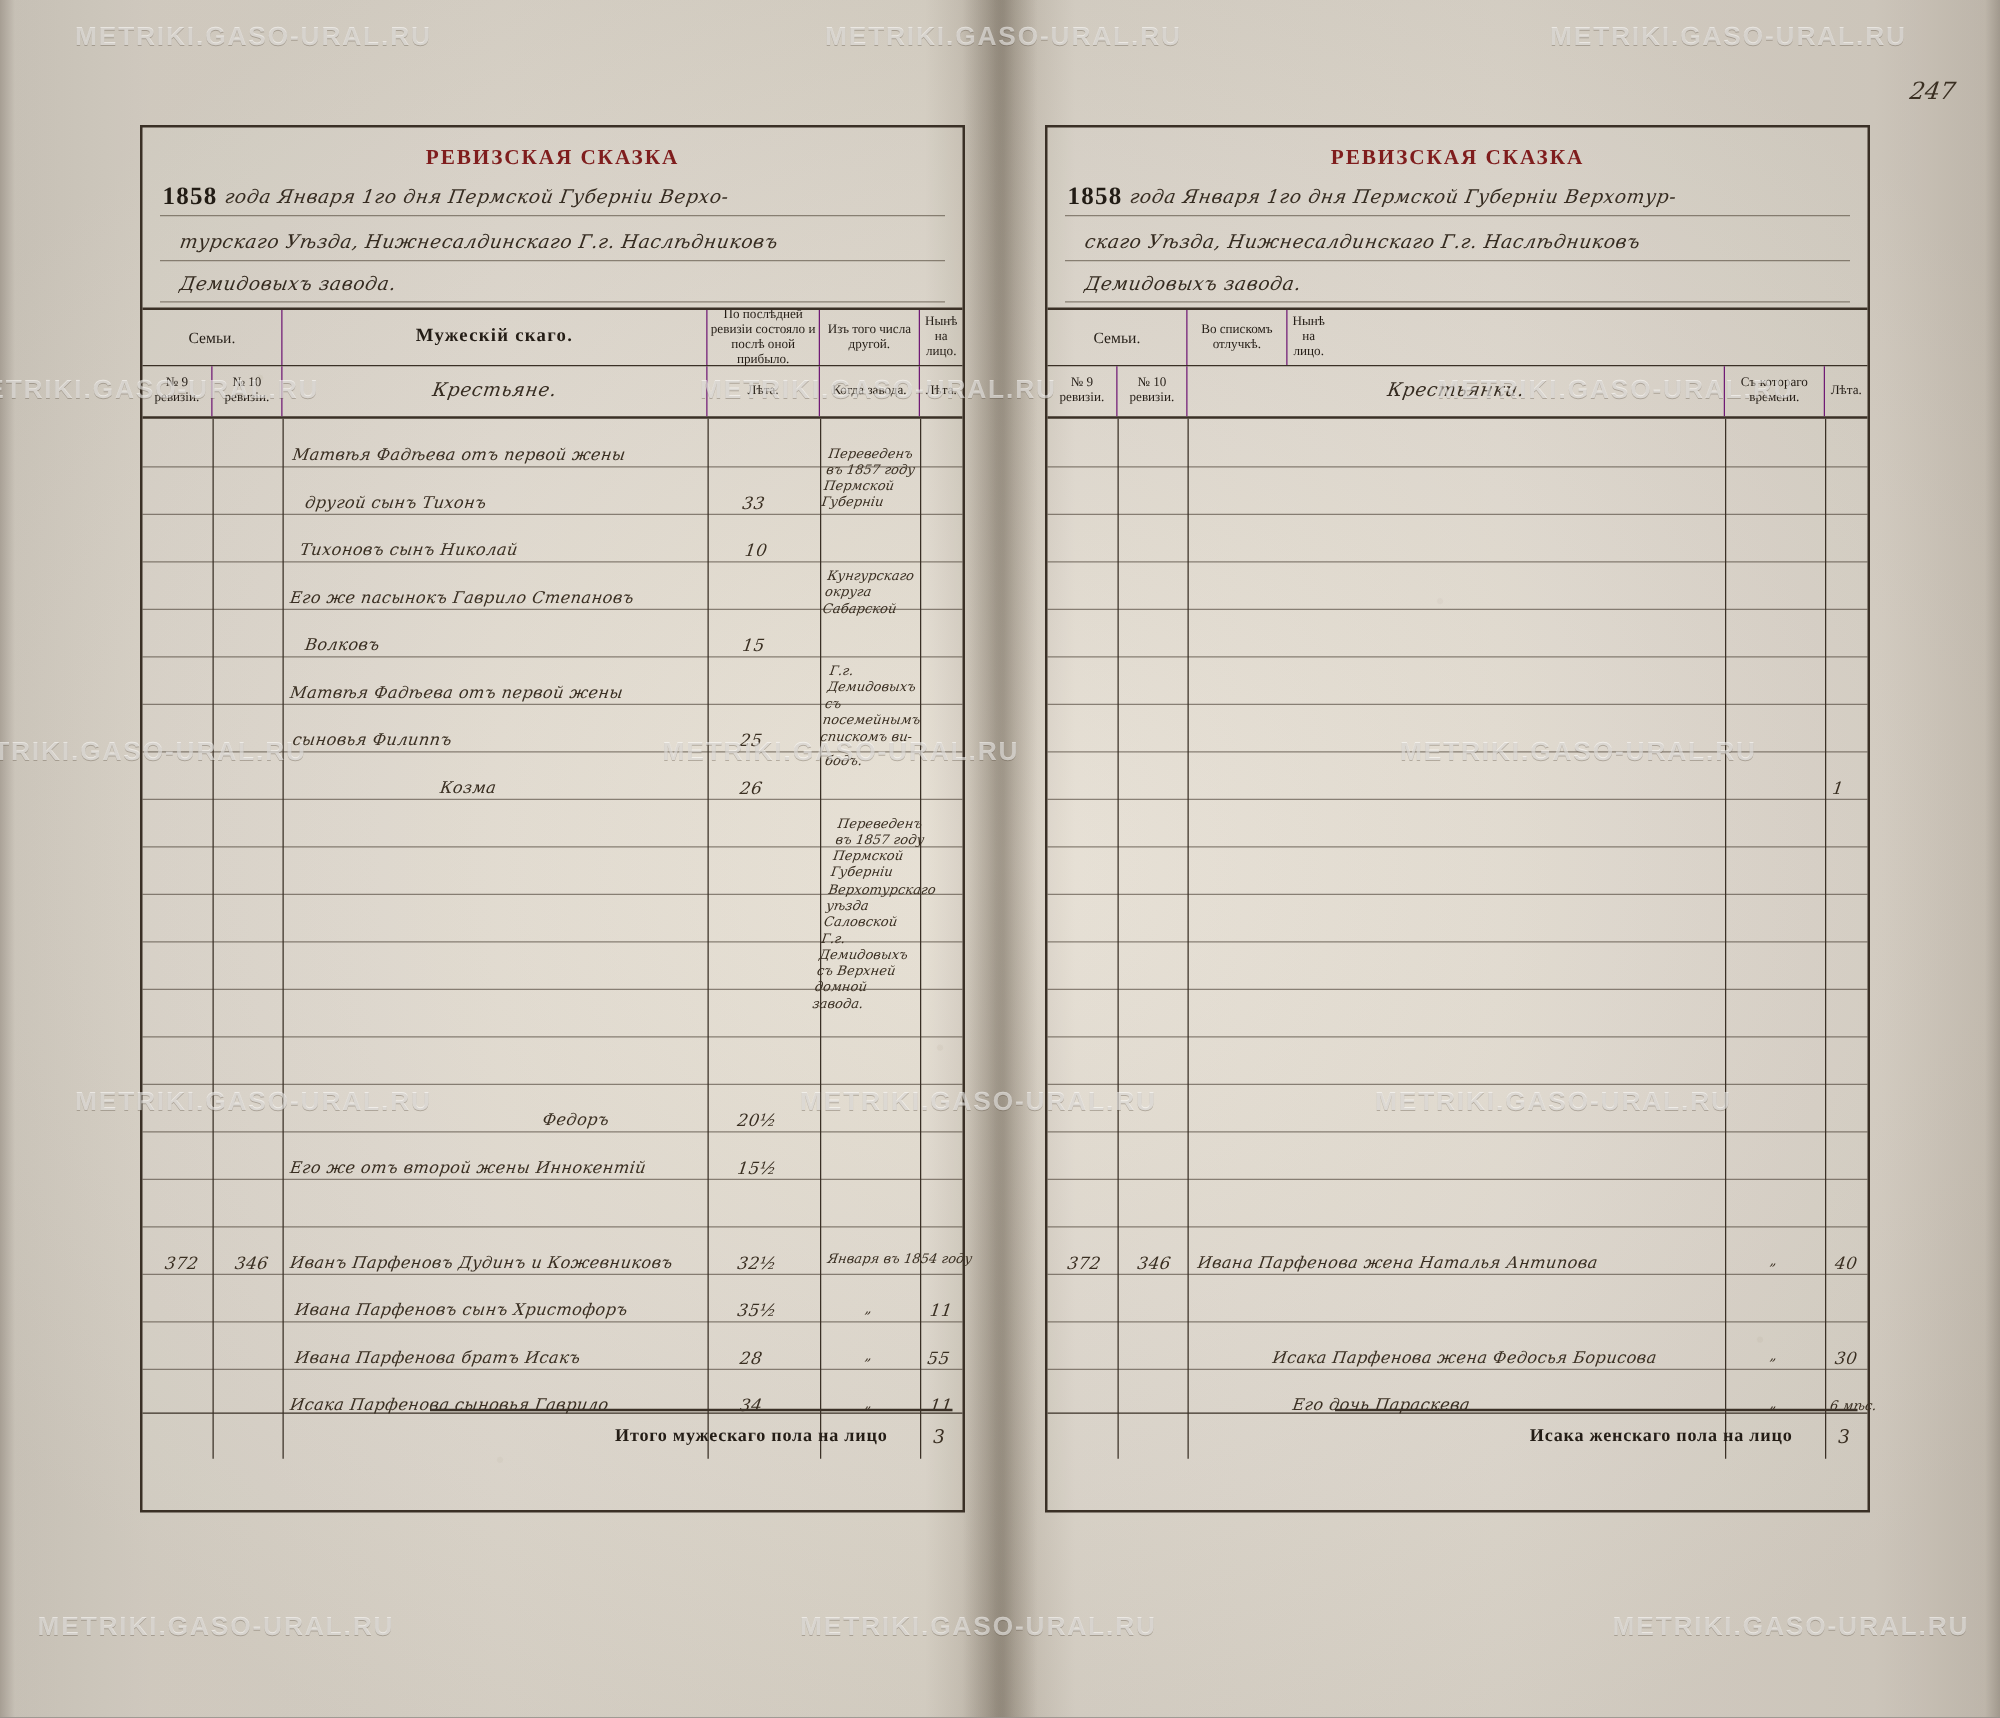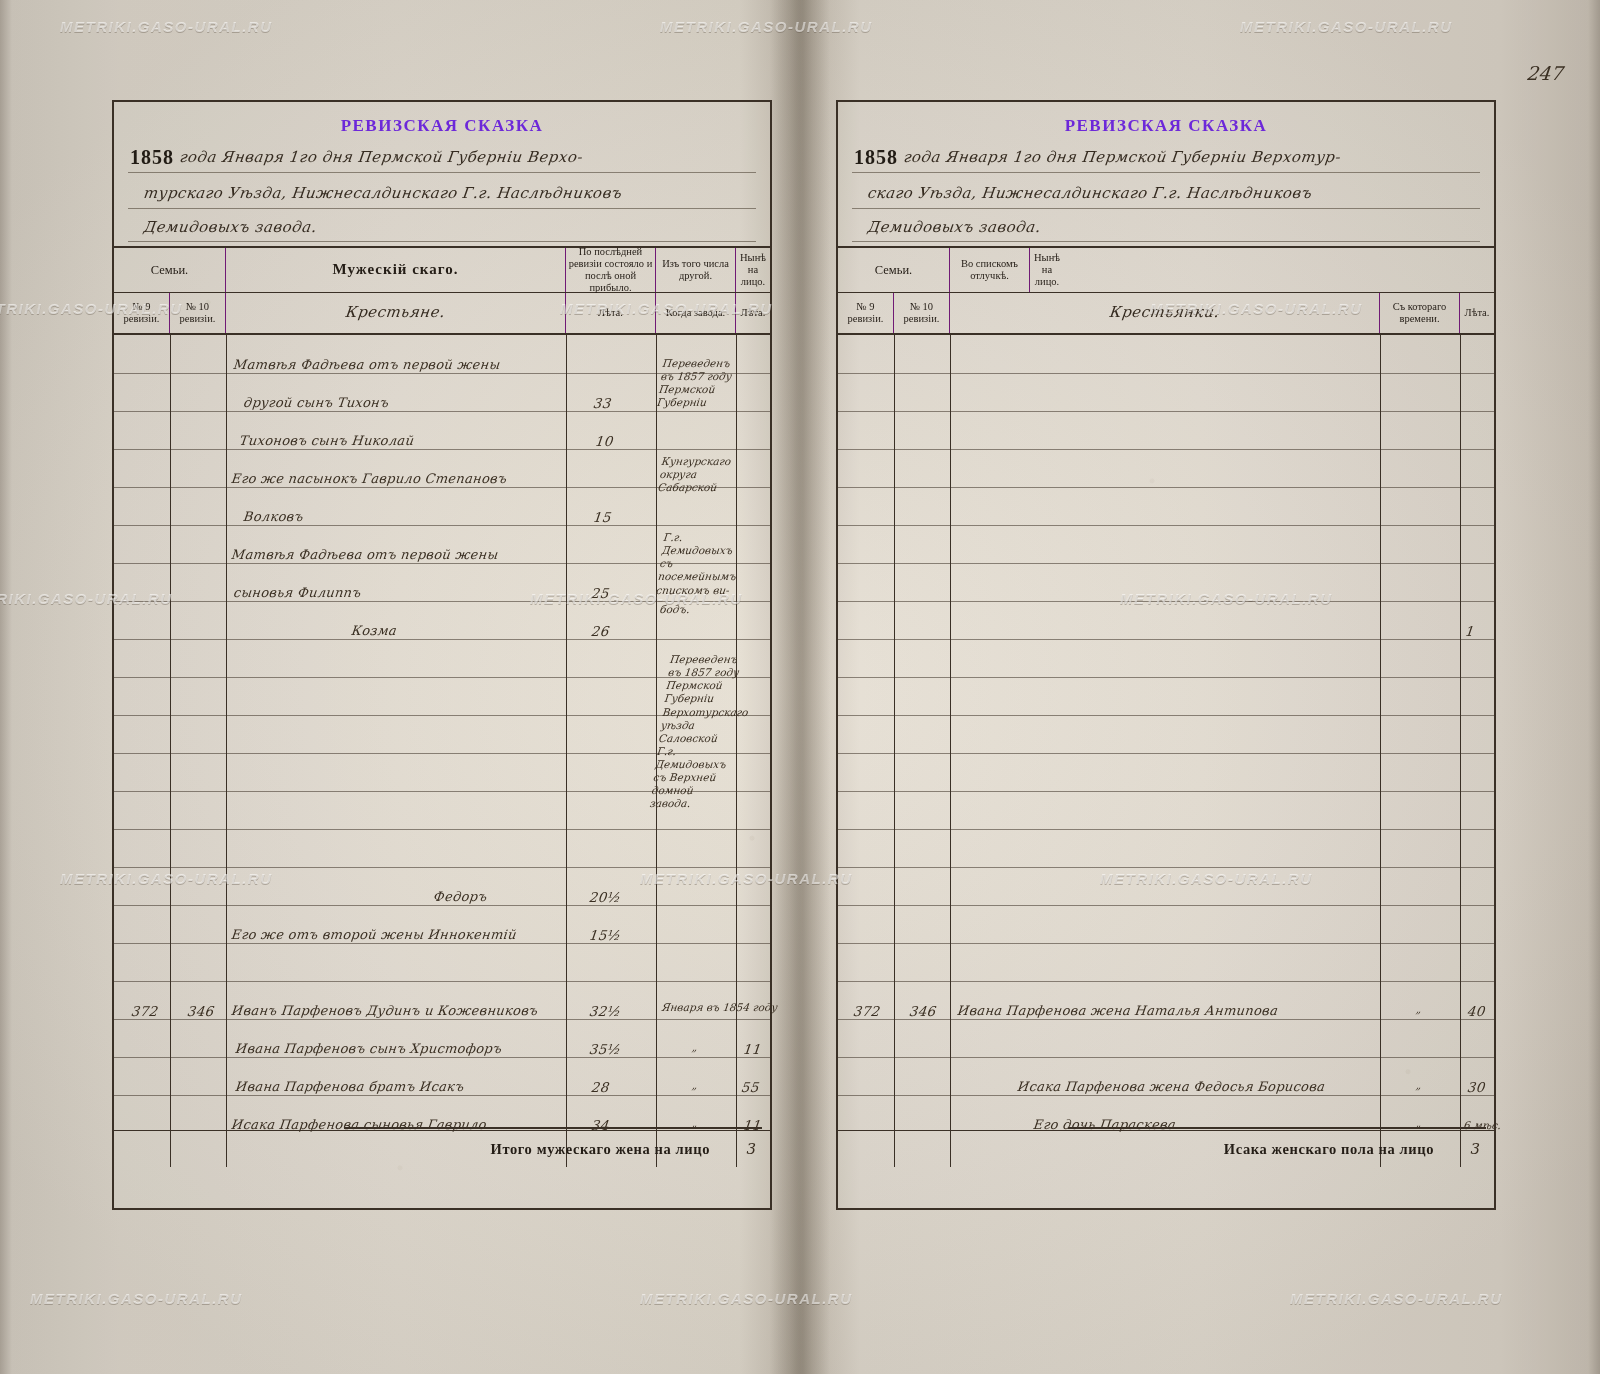--- a/index.html
+++ b/index.html
@@ -57,21 +57,21 @@
     box-sizing: border-box;
     background: rgba(255,255,255,0.04);
   }
   .sheet.left  { left: 112px;  width: 660px; height: 1110px; }
   .sheet.right { left: 836px; width: 660px; height: 1110px; }
   .sheet-title {
     text-align: center;
     font-weight: bold;
     font-size: 17px;
     letter-spacing: 1.5px;
-    color: #6d28d9;
+    color: #7f1d1d;
     padding-top: 14px;
     height: 26px;
   }
   .intro {
     padding: 0 14px;
     height: 104px;
     position: relative;
     border-bottom: 2px solid #3a3026;
   }
   .intro .year {
@@ -213,27 +213,26 @@
     font-size: 19px;
     color: #3a2f22;
     transform: skewX(-8deg);
   }
 
   
   .wm {
     position: absolute;
     font-family: "Liberation Sans", sans-serif;
     font-weight: bold;
-    font-size: 15px;
+    font-size: 21px;
     letter-spacing: 1.5px;
     color: rgba(255,255,255,0.55);
     text-shadow: 0 1px 0 rgba(90,78,62,0.35);
     pointer-events: none;
     white-space: nowrap;
-    font-style: italic;
   }
 </style>
 </head>
 <body>
 
 <div class="page">
   <div class="scan"></div>
   <div class="paper-noise"></div>
   <div class="gutter-shadow"></div>
 
@@ -341,21 +340,21 @@
       <div class="entry num" style="left:630px; top:782px;">11</div>
 
       <div class="entry sm" style="left:546px; top:22px;  width:74px; white-space:normal; line-height:1.25;">Переведенъ въ 1857 году Пермской Губернiи</div>
       <div class="entry sm" style="left:546px; top:120px; width:74px; white-space:normal; line-height:1.25;">Кунгурскаго округа Сабарской</div>
       <div class="entry sm" style="left:546px; top:196px; width:74px; white-space:normal; line-height:1.25;">Г.г. Демидовыхъ съ посемейнымъ спискомъ ви-</div>
       <div class="entry sm" style="left:546px; top:268px; width:74px; white-space:normal; line-height:1.25;">бодъ.</div>
       <div class="entry sm" style="left:546px; top:318px; width:74px; white-space:normal; line-height:1.25;">Переведенъ въ 1857 году Пермской Губернiи Верхотурскаго уѣзда Саловской Г.г. Демидовыхъ съ Верхней домной завода.</div>
 
       <div class="totalbar">
         <div class="total-underline"></div>
-        <div class="total-label">Итого мужескаго жена на лицо</div>
+        <div class="total-label">Итого мужескаго пола на лицо</div>
         <div class="total-value">3</div>
       </div>
     </div>
   </div>
 
   <div class="sheet right">
     <div class="sheet-title">РЕВИЗСКАЯ СКАЗКА</div>
 
     <div class="intro">
       <div class="year">1858</div>

